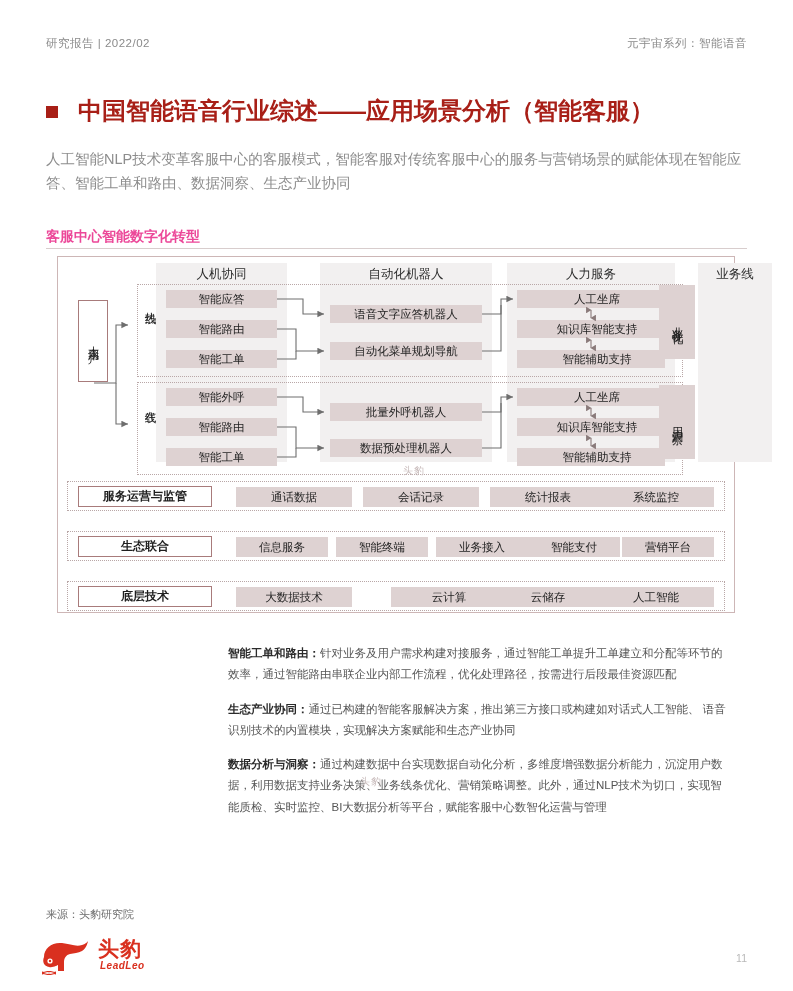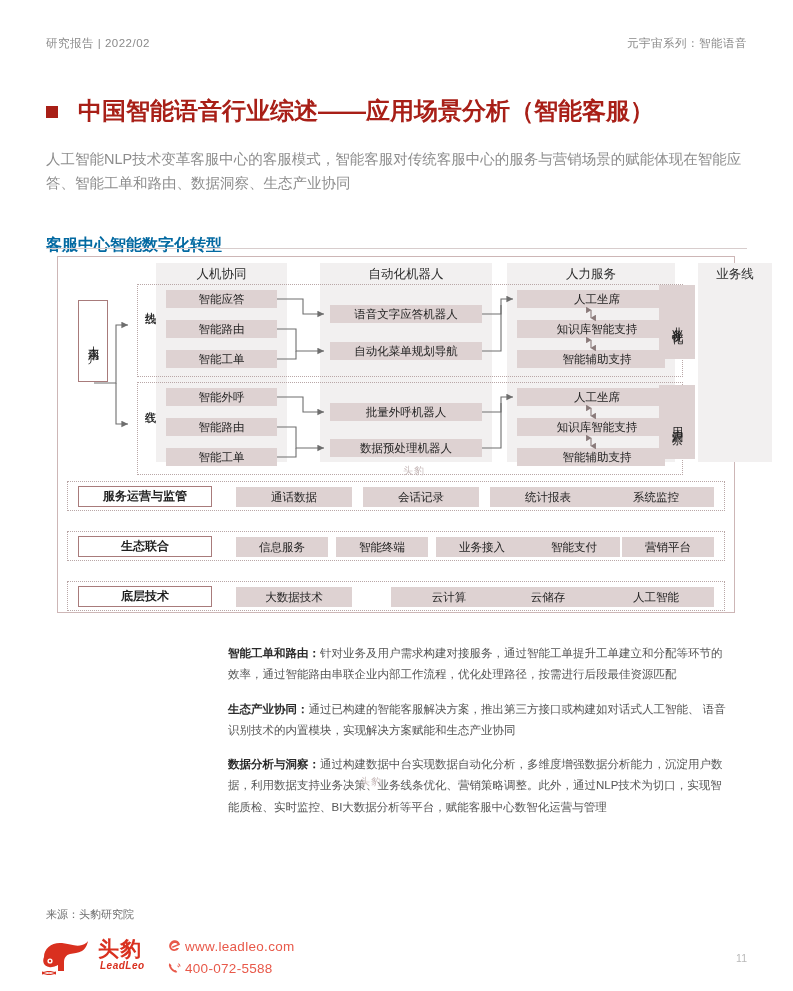--- a/index.html
+++ b/index.html
@@ -39,22 +39,22 @@
     font-size:24px; font-weight:bold; color:#a81f17;
     letter-spacing:0px; line-height:1.1; white-space:nowrap;
   }
   .subtitle {
     position:absolute; left:46px; top:148px; width:700px;
     font-size:14.5px; line-height:1.65; color:#8d8d8d;
   }
 
   
   .sec-label {
-    position:absolute; left:46px; top:235px;
-    font-size:16px; font-weight:bold; color:#0369a1;
+    position:absolute; left:46px; top:228px;
+    font-size:14px; font-weight:bold; color:#ec4899;
   }
   .sec-rule {
     position:absolute; left:46px; top:248px; width:701px; height:1px;
     background:#d8cdcd;
   }
 
   
   .diagram {
     position:absolute; left:57px; top:256px; width:678px; height:357px;
     border:1px solid #cdb6b6;
@@ -347,40 +347,17 @@
       <circle cx="10" cy="24" r="1.2" fill="#d9301f"></circle>
       <circle cx="6" cy="31" r="1.6" fill="#fff"></circle>
       <circle cx="14" cy="33" r="1.6" fill="#fff"></circle>
       <path d="M2,34 L16,34 L16,38 L2,38 Z" fill="#d9301f"></path>
       <path d="M2,34 L16,38" stroke="#fff" stroke-width="0.9" fill="none"></path>
       <path d="M16,34 L2,38" stroke="#fff" stroke-width="0.9" fill="none"></path>
     </svg>
     <div class="logo-cn">头豹</div>
     <div class="logo-en">LeadLeo</div>
 
-    <div class="contact">
-      <div class="contact-row">
-        <svg class="contact-ico" viewBox="0 0 20 18">
-          <path d="M14.5,6.2 C13.4,3.6 10.6,2.6 8,3.6 C5,4.8 3.4,8.2 4.6,11
-                   C5.7,13.6 8.8,14.6 11.3,13.5 C12.6,13 13.5,12 14,10.9
-                   L11.6,10.9 C11.2,11.4 10.7,11.7 10.1,11.9
-                   C8.6,12.5 7,11.9 6.4,10.5 C5.8,9 6.7,7 8.5,6.2
-                   C10.1,5.5 11.8,6 12.5,7.3 L7,9.6 L7.6,11 L15,7.8 Z" fill="#e8594a"></path>
-        </svg>
-        <span class="contact-tx">www.leadleo.com</span>
-      </div>
-      <div class="contact-row">
-        <svg class="contact-ico" viewBox="0 0 20 18">
-          <path d="M4.6,4.2 C4,4.9 3.7,5.9 4,6.9 C4.7,9.6 7,12.2 9.6,13.3
-                   C10.6,13.7 11.6,13.5 12.3,12.9 L10.6,10.9
-                   C10.2,11.2 9.7,11.3 9.3,11.1 C7.9,10.4 6.7,9 6.2,7.6
-                   C6.1,7.2 6.2,6.7 6.5,6.4 Z" fill="#e8594a"></path>
-          <path d="M13.4,4.6 C14.4,5.3 15,6.4 15,7.6" stroke="#e8594a" stroke-width="1.1" fill="none"></path>
-          <path d="M12.6,6.6 C13.2,7 13.5,7.5 13.5,8.2" stroke="#e8594a" stroke-width="1.1" fill="none"></path>
-        </svg>
-        <span class="contact-tx">400-072-5588</span>
-      </div>
-    </div>
   </div>
 
   <div class="pagenum">11</div>
 
 </div>
 
 </body></html>

